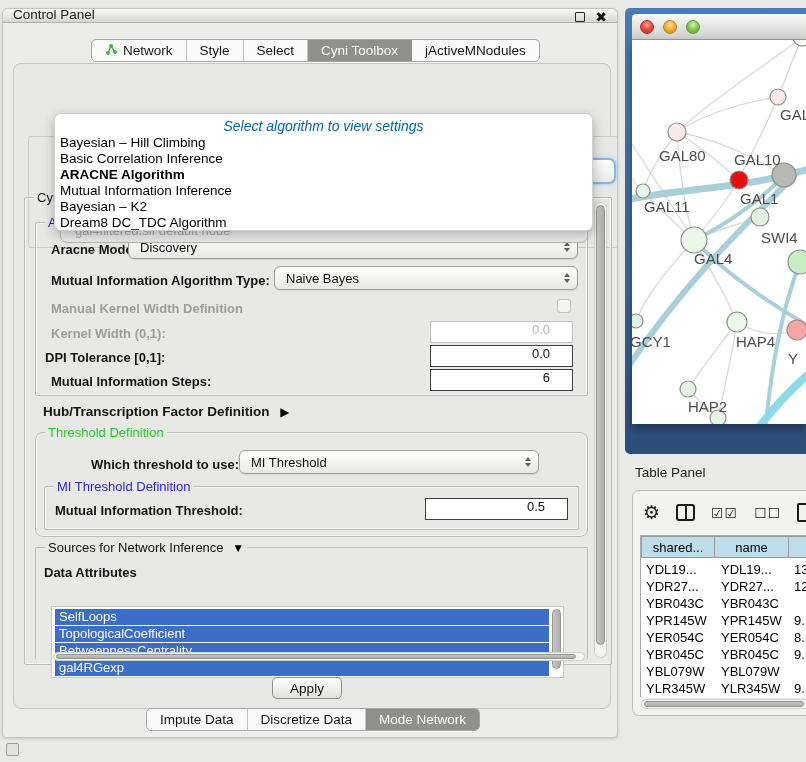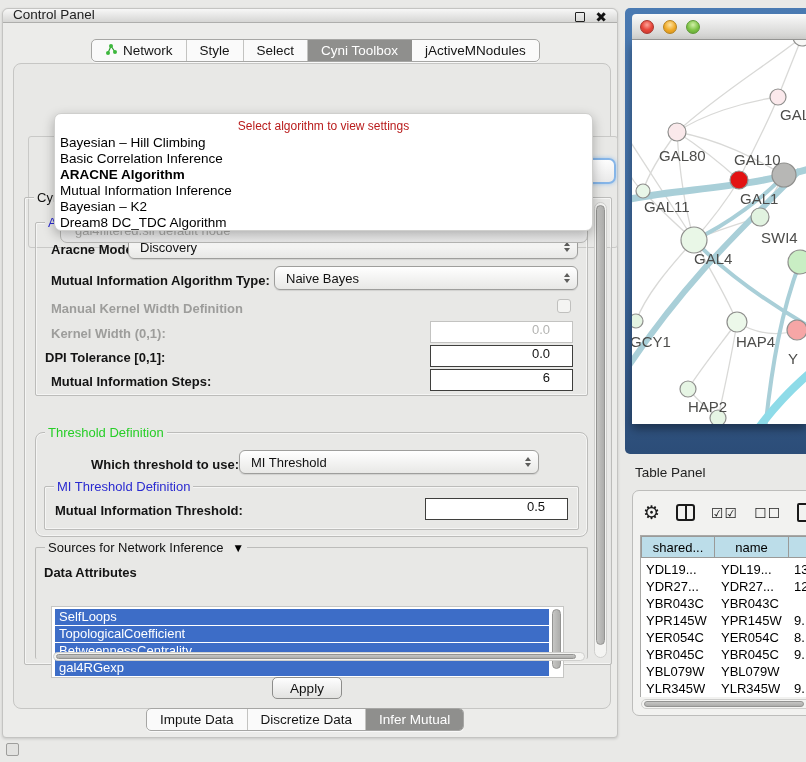--- a/index.html
+++ b/index.html
@@ -22,21 +22,21 @@
   .tab.sel { background:#8f8f8d; color:#fff; border-right-color:#8f8f8d; }
 
   .content-box { left:10px; top:54px; width:598px; height:646px; background:#e8e8e6; border:1px solid #c6c6c4; border-radius:8px; }
 
   .inference-box { left:14px; top:72px; width:590px; height:112px; border:1px solid #c9c9c7; border-radius:3px; background:#e8e8e6; z-index:0; }
   .focus-combo { left:558px; top:94px; width:44px; height:26px; border:2px solid #85b5e8; border-radius:7px; background:linear-gradient(#fdfdfd,#e9e9e9); box-shadow:0 0 4px #9cc4ec; z-index:1; }
   .hidden-combo { left:46px; top:154px; width:528px; height:25px; border:1px solid #b7b7b5; border-radius:7px; background:linear-gradient(#fbfbfb,#e9e9e9); color:#adadab; display:flex; align-items:center; padding-left:14px; z-index:1; }
 
   
   .popup { left:40px; top:49px; width:539px; height:118px; background:#ffffff; border:1px solid #cfcfcd; border-radius:7px; box-shadow:0 4px 12px rgba(0,0,0,.28); z-index:5; padding-top:3px; }
-  .popup .ph { text-align:center; color:#b91c1c; font-size:12px; height:18px; line-height:18px; }
+  .popup .ph { text-align:center; color:#0369a1; font-size:14px; height:18px; line-height:18px;font-style:italic; }
   .popup .item { font-size:13.5px; height:16px; line-height:16px; padding-left:5px; color:#000; white-space:nowrap; }
   .popup .item.bold { font-weight:bold; }
 
   
   .group { position:absolute; border:1px solid #bcbcba; border-radius:2px; box-shadow:inset 0 0 0 1px rgba(255,255,255,.55); }
   .legend { position:absolute; top:-8px; left:9px; background:#e8e8e6; padding:0 3px; font-size:13px; white-space:nowrap; }
   .legend.blue { color:#2a2ad0; }
   .legend.green { color:#27ce27; }
 
   .lbl { position:absolute; font-size:13px; font-weight:bold; color:#141414; white-space:nowrap; }
@@ -187,20 +187,24 @@
         <div class="field" style="left:394px; top:122px; width:143px; height:22px;">
           <span>0.0</span>
         </div>
 
         <span class="lbl" style="left:15px; top:151px;">Mutual Information Steps:</span>
         <div class="field" style="left:394px; top:146px; width:143px; height:22px;">
           <span>6</span>
         </div>
       </div>
 
+      <span class="lbl" style="left:18px; top:206px; font-size:13.5px;">
+        <span>Hub/Transcription Factor Definition</span>
+        <span class="expand" style="margin-left:7px;">▶</span>
+      </span>
 
       <div class="group" style="left:10px; top:234px; width:553px; height:105px;border-radius:8px;">
         <span class="legend green">Threshold Definition</span>
 
         <span class="lbl" style="left:55px; top:24px;">Which threshold to use:</span>
         <div class="combo" style="left:203px; top:17px; width:300px; height:24px;">
           <span>MI Threshold</span>
           <span class="spin">
               <span class="tri-u"></span>
               <span class="tri-d"></span>
@@ -247,21 +251,21 @@
   </div>
 
   <div class="abs tabs" style="left:143px; top:699px;">
     <div class="tab">
         <span>Impute Data</span>
       </div>
     <div class="tab">
         <span>Discretize Data</span>
       </div>
     <div class="tab sel">
-        <span>Infer Mutual</span>
+        <span>Mode Network</span>
       </div>
   </div>
 </div>
 
 <div class="abs" style="left:6px; top:743px; width:13px; height:13px; border:1.5px solid #9e9e9c; background:#e2e2e0; border-radius:2px;"></div>
 
 <div class="abs net-win">
   <div class="net-title">
     <span class="light red"></span>
     <span class="light yellow"></span>

